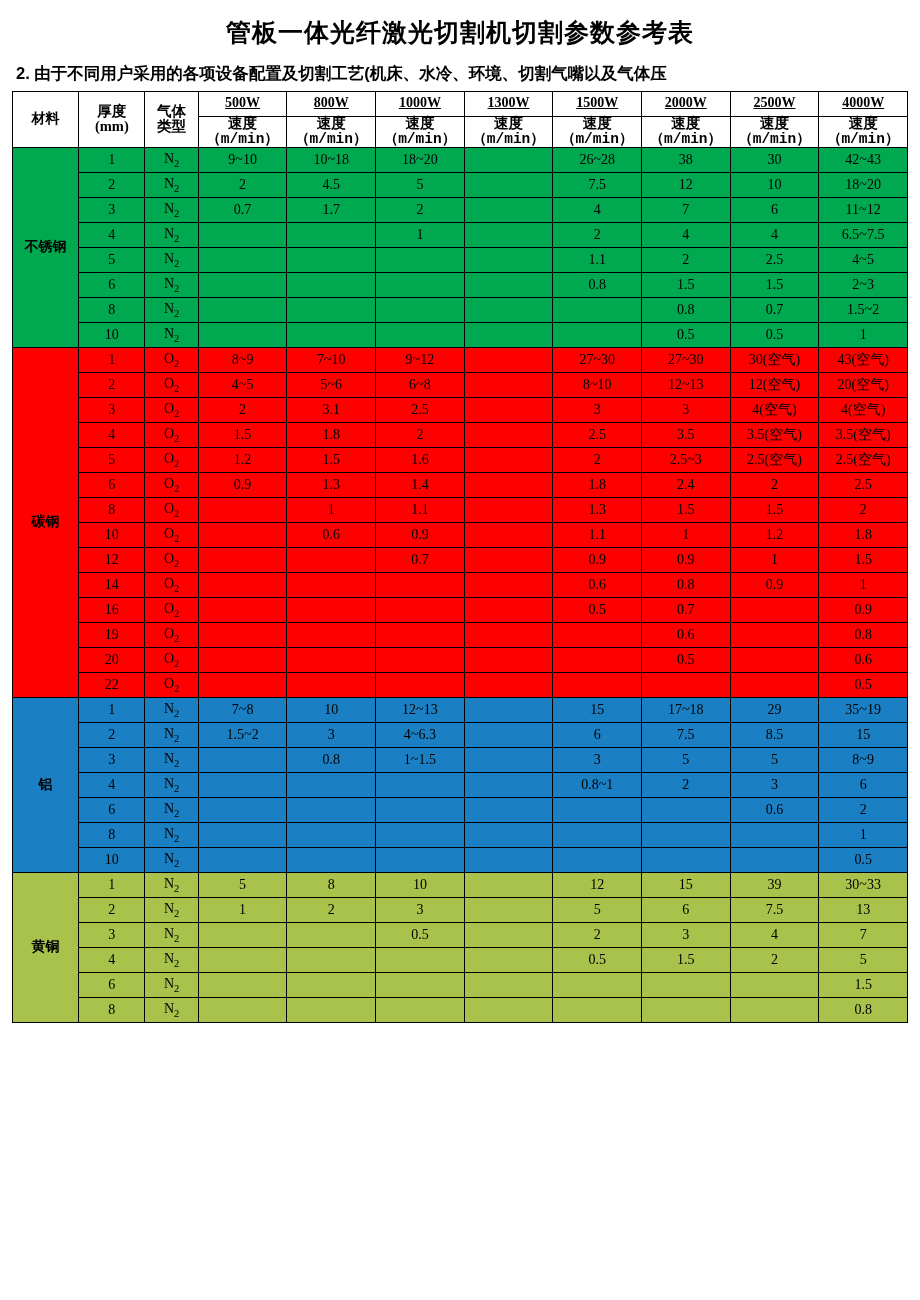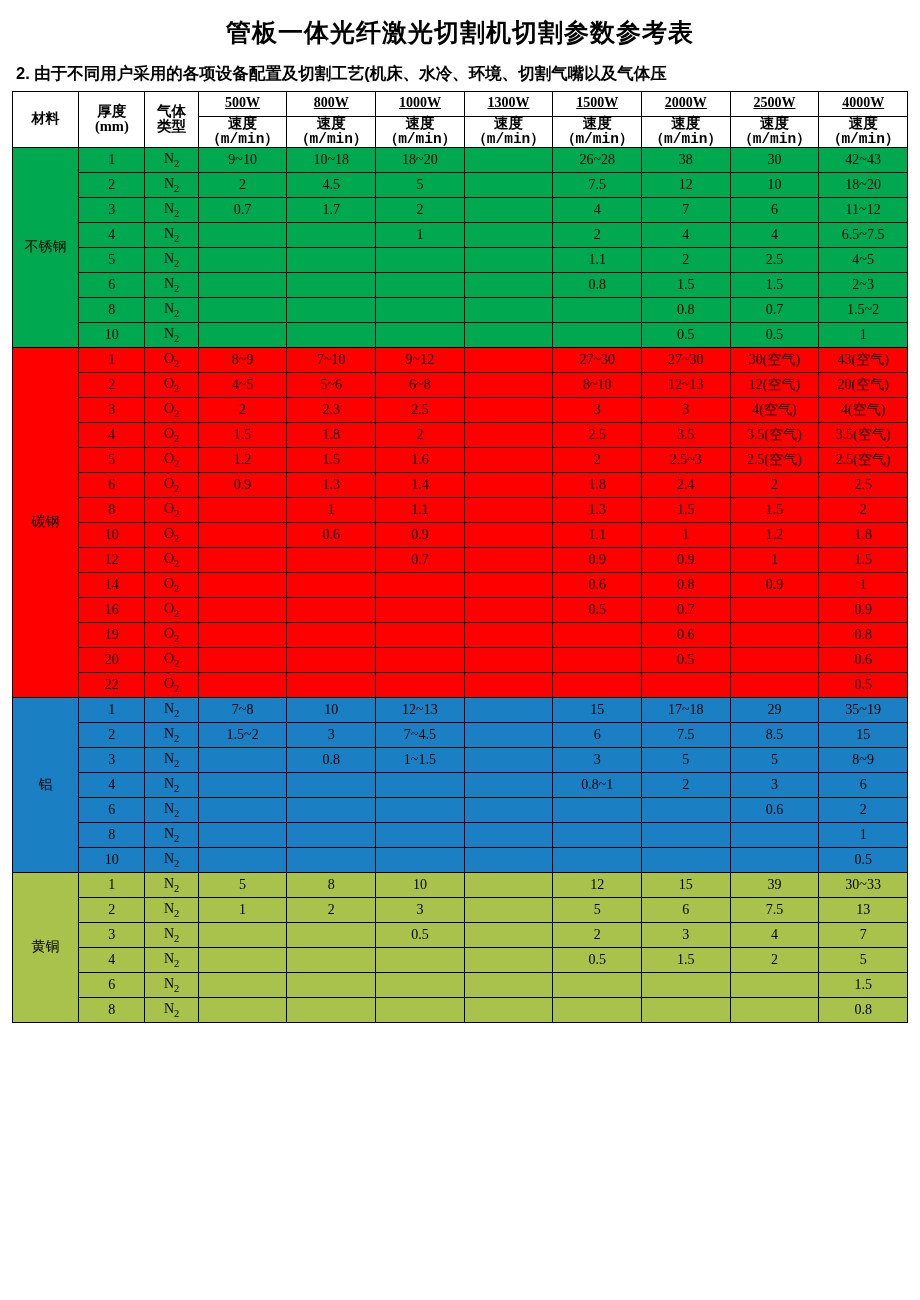--- a/index.html
+++ b/index.html
@@ -67,21 +67,21 @@
   thead th .sp { display:block; font-size: 14.5px; font-weight: bold; }
   thead th .unit { display:block; font-size: 14.5px; font-weight: bold; }
 
   th.col-mat { width: 62px; }
   th.col-thk { width: 62px; }
   th.col-gas { width: 50px; }
   th.col-pw  { width: 83px; text-decoration: underline; }
 
   td.matcell {
     font-size: 17px;
-    font-weight: normal;
+    font-weight: bold;
   }
   td.thk { font-size: 14.5px; }
   td.gas { font-size: 14.5px; }
   td.gas sub { font-size: 10.5px; }
   td.val { font-size: 14.5px; }
 
   
   tr.g td { background: #00a94f; color: #000; }
   tr.r td { background: #ff0000; color: #000; }
   tr.b td { background: #1b7fc4; color: #000; }
@@ -272,21 +272,21 @@
           <td class="val"></td>
           <td class="val">8~10</td>
           <td class="val">12~13</td>
           <td class="val">12(空气)</td>
           <td class="val">20(空气)</td>
         </tr>
         <tr class="r">
           <td class="thk">3</td>
           <td class="gas">O<sub>2</sub></td>
           <td class="val">2</td>
-          <td class="val">2.3</td>
+          <td class="val">3.1</td>
           <td class="val">2.5</td>
           <td class="val"></td>
           <td class="val">3</td>
           <td class="val">3</td>
           <td class="val">4(空气)</td>
           <td class="val">4(空气)</td>
         </tr>
         <tr class="r">
           <td class="thk">4</td>
           <td class="gas">O<sub>2</sub></td>
@@ -430,21 +430,21 @@
           <td class="val">15</td>
           <td class="val">17~18</td>
           <td class="val">29</td>
           <td class="val">35~19</td>
         </tr>
         <tr class="b">
           <td class="thk">2</td>
           <td class="gas">N<sub>2</sub></td>
           <td class="val">1.5~2</td>
           <td class="val">3</td>
-          <td class="val">7~4.5</td>
+          <td class="val">4~6.3</td>
           <td class="val"></td>
           <td class="val">6</td>
           <td class="val">7.5</td>
           <td class="val">8.5</td>
           <td class="val">15</td>
         </tr>
         <tr class="b">
           <td class="thk">3</td>
           <td class="gas">N<sub>2</sub></td>
           <td class="val"></td>

